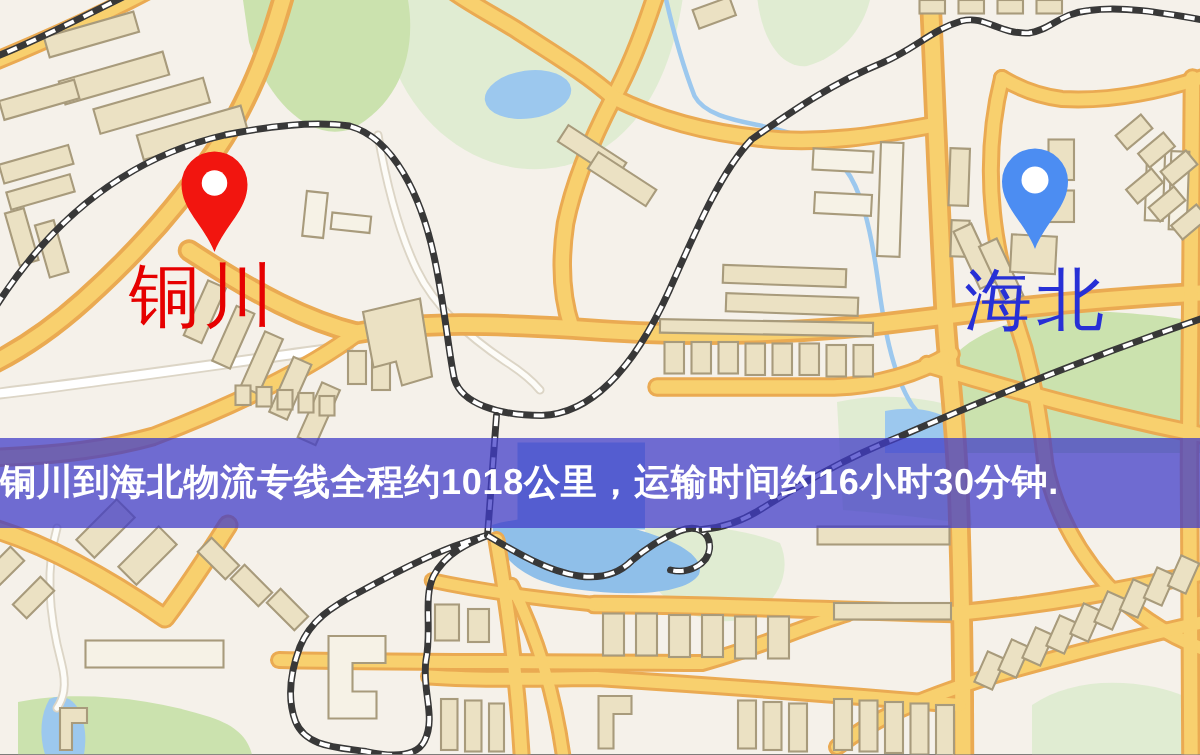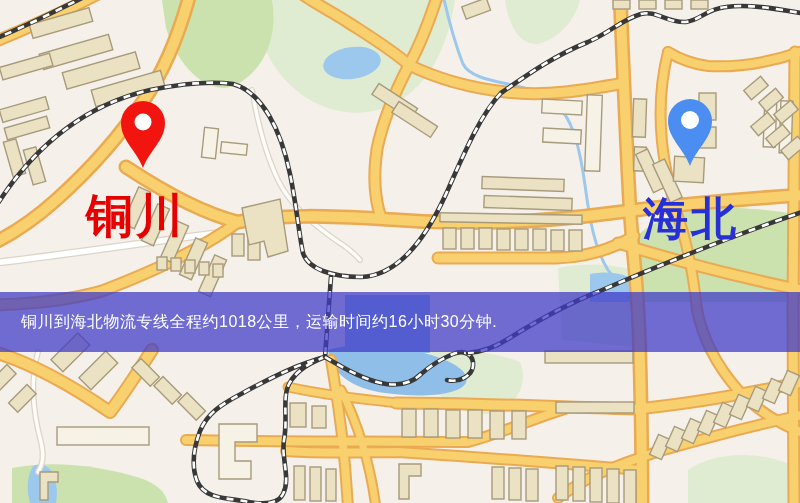--- a/index.html
+++ b/index.html
@@ -22,29 +22,29 @@
   .bld rect,.bld path{fill:var(--building-fill,#ebe1c3);stroke:var(--building-outline,#a89b7c);stroke-width:1.4;}
   .bld .wh{fill:var(--building-white,#f6f2e6);}
   .rl{fill:none;stroke:var(--railway-dark,#383838);stroke-width:4.6;stroke-linecap:round;}
   .rd{fill:none;stroke:var(--railway-dash,#ffffff);stroke-width:2.6;stroke-dasharray:7 7;}
 
   .pin{position:absolute;width:48px;height:70px;}
   .pin-origin{left:119px;top:100px;}
   .pin-dest{left:666px;top:98px;}
   .pin-origin path{fill:var(--pin-origin,#f2150f);}
   .pin-dest path{fill:var(--pin-destination,#4c8df2);}
-  .city-label{position:absolute;text-align:center;font-weight:bold;line-height:1.05;
-              letter-spacing:3px;user-select:none;white-space:nowrap;margin-top:19px;}
+  .city-label{position:absolute;text-align:center;font-weight:normal;line-height:1.05;
+              letter-spacing:3px;user-select:none;white-space:nowrap;}
   .label-origin{left:76px;top:172px;width:120px;font-size:47px;color:var(--pin-origin-label,#e60000);}
   .label-dest{left:632px;top:176px;width:118px;font-size:45px;color:var(--pin-destination-label,#2730d6);}
 
   .banner{position:absolute;left:0;top:292px;width:800px;height:60px;
           background:var(--banner-background,rgba(64,60,200,0.74));}
-  .banner span{display:block;padding-left:21px;line-height:60px;font-size:16px;
-               letter-spacing:0.5px;color:var(--banner-text,#ffffff);white-space:nowrap;}
+  .banner span{display:block;line-height:60px;font-size:24px;
+               letter-spacing:0.5px;color:var(--banner-text,#ffffff);white-space:nowrap;font-weight:bold;}
 </style>
 </head>
 <body>
 
 <div class="stage">
 
   <svg class="map" width="800" height="503" viewBox="0 0 800 503">
 
     <g>
       <path class="prk2" d="M 250,0 H 455 C 448,45 430,90 385,108 C 335,125 282,95 262,42 Z"></path>

